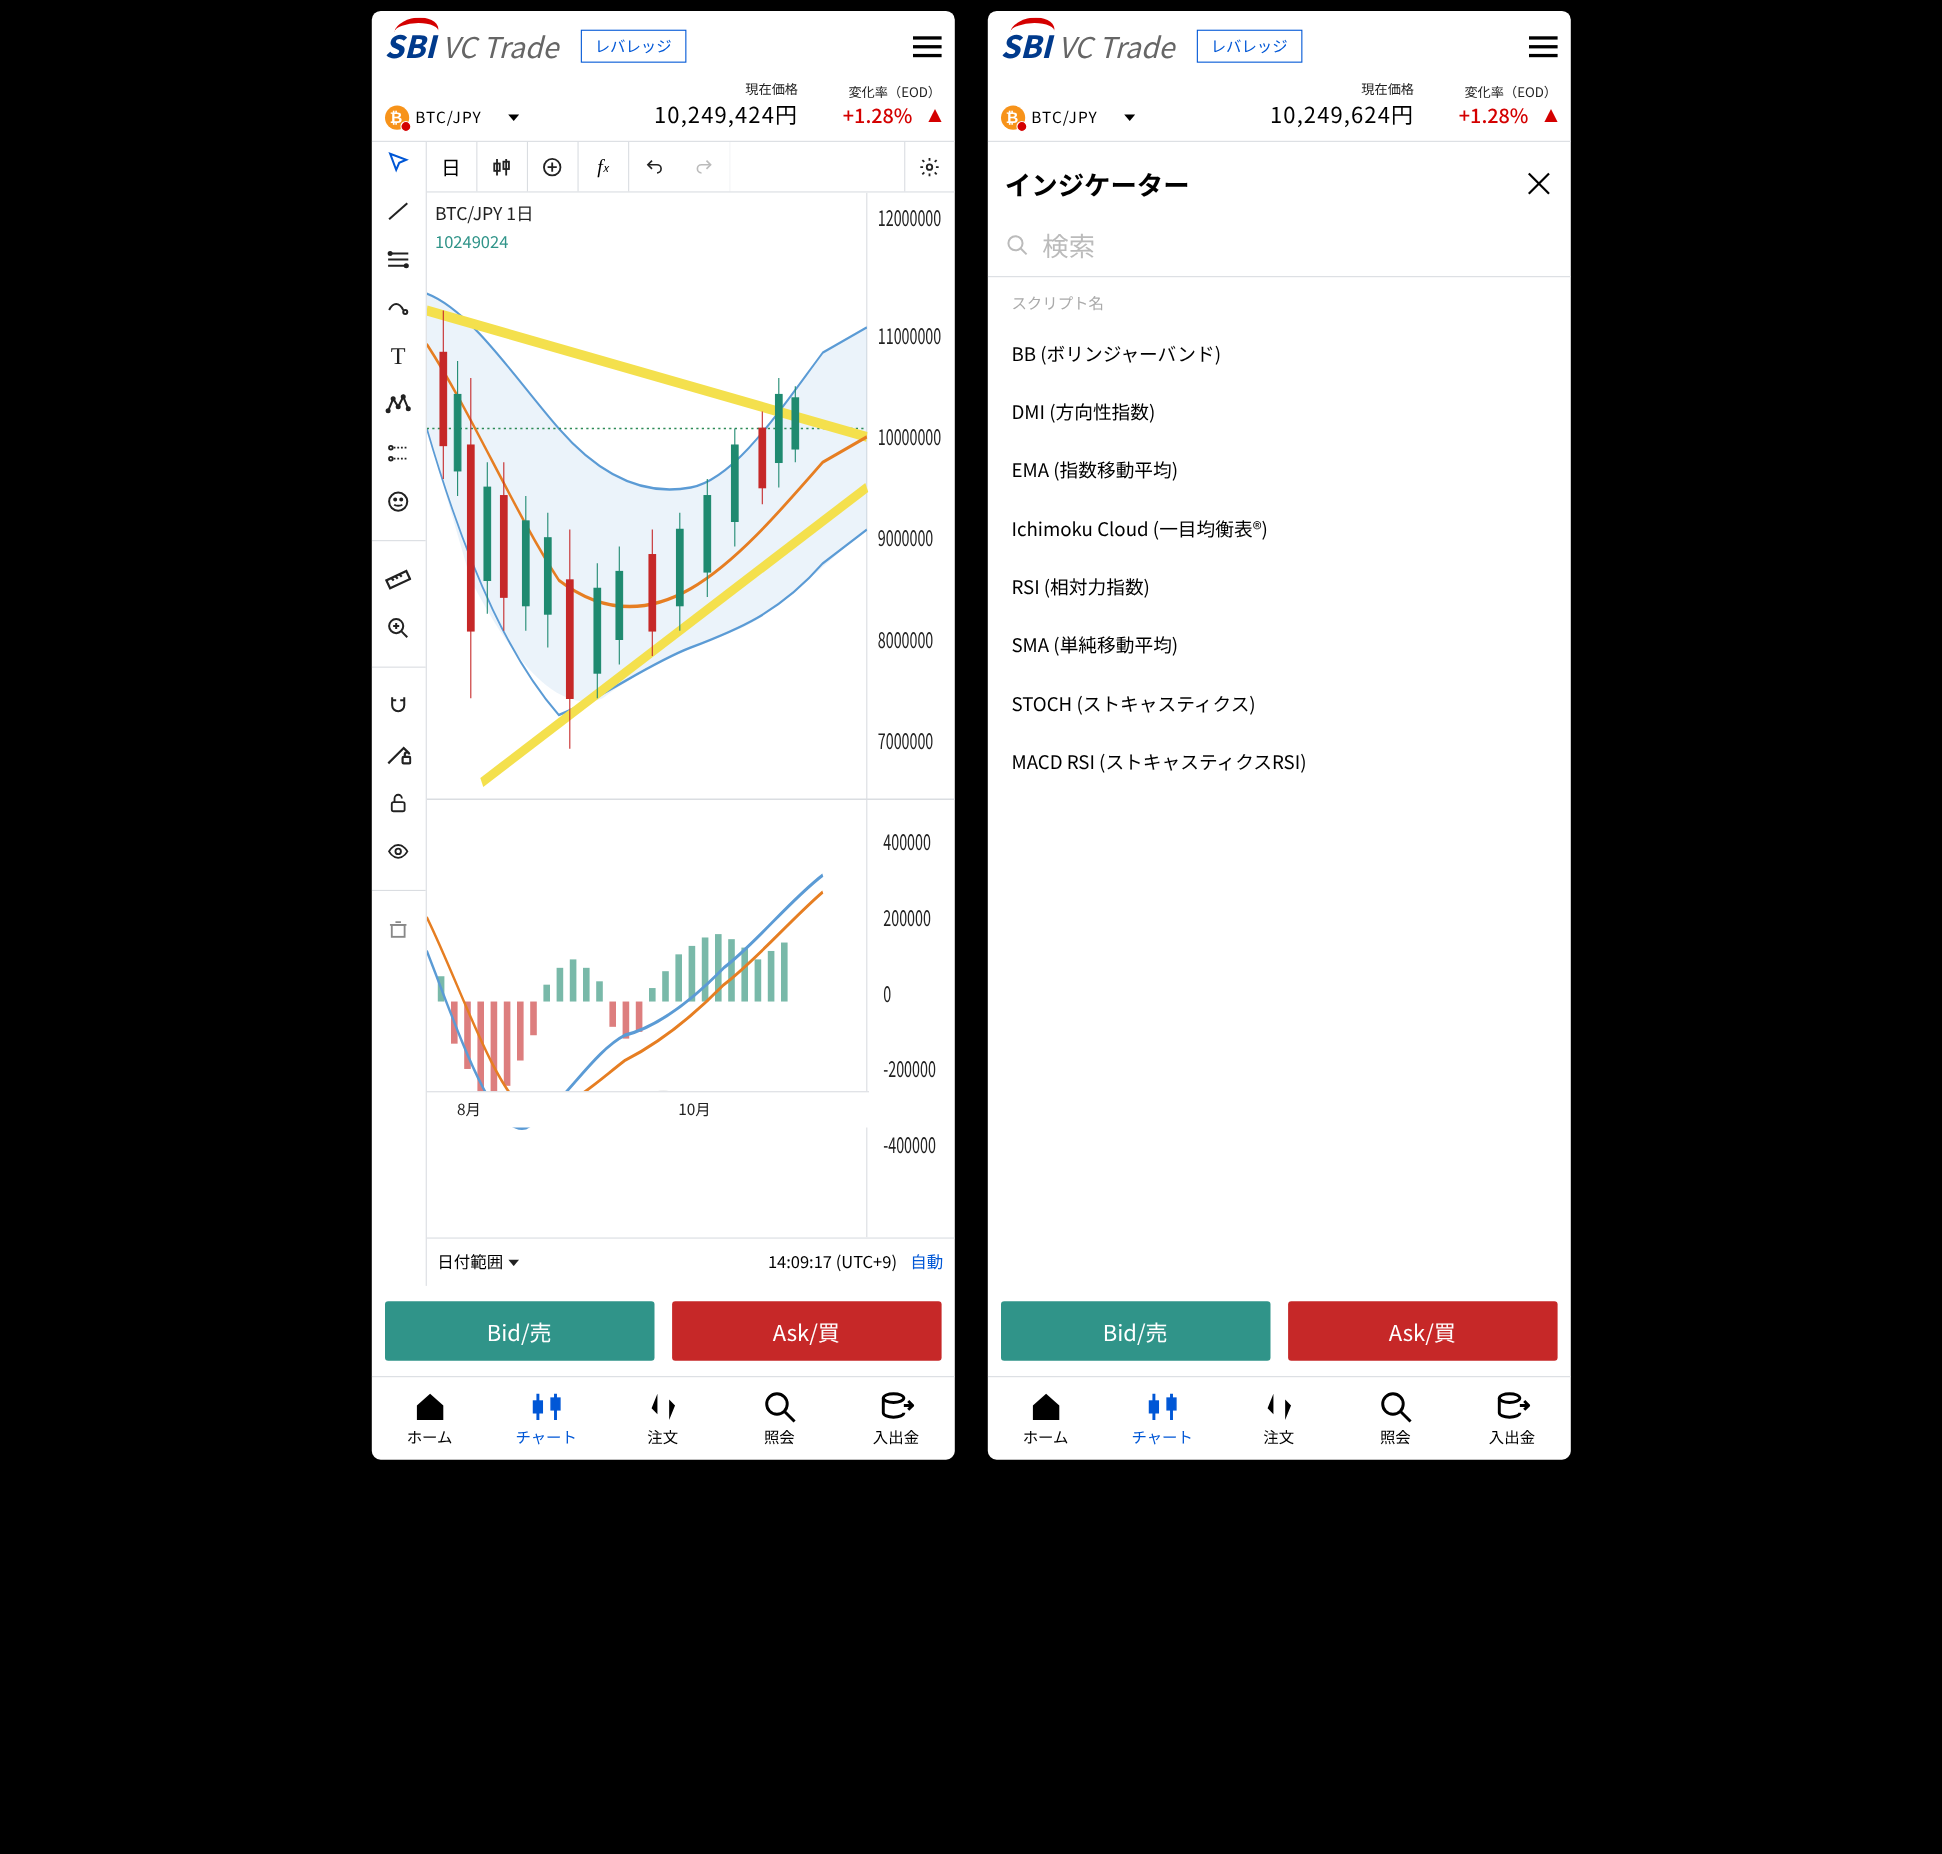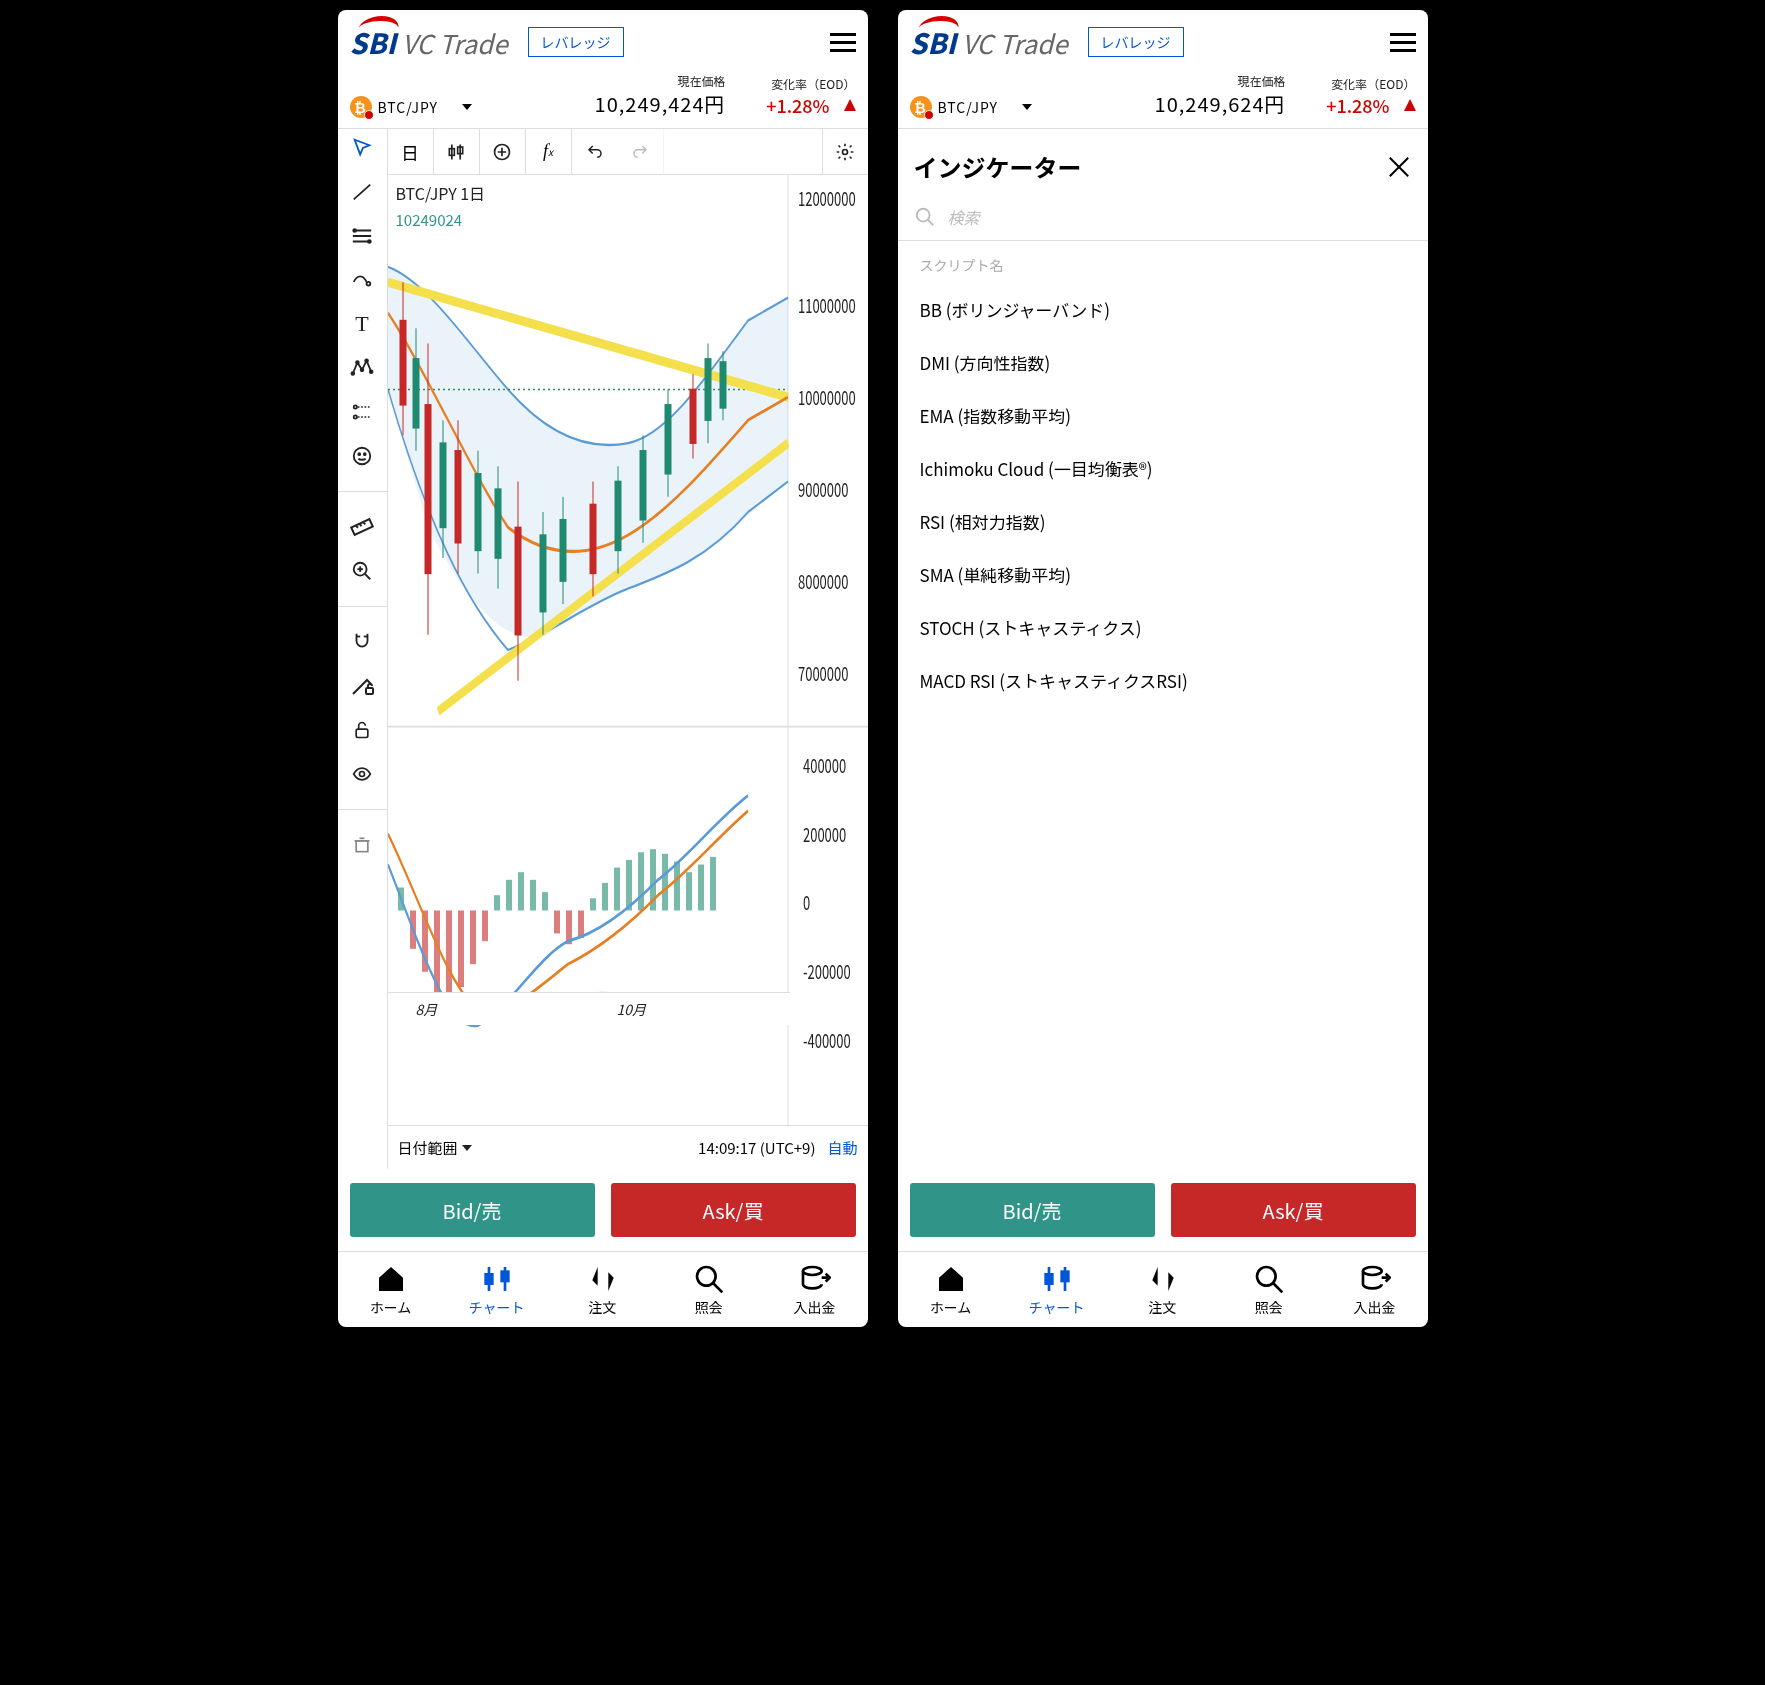--- a/index.html
+++ b/index.html
@@ -44,21 +44,21 @@
   .chart-main{flex:1;display:flex;flex-direction:column;min-height:0;}
   .top-tools{display:flex;align-items:center;border-bottom:1px solid var(--border);height:46px;}
   .tt-cell{width:46px;height:100%;display:flex;align-items:center;justify-content:center;font-size:18px;border-right:1px solid var(--border);cursor:pointer;}
   .tt-cell.noborder{border-right:none;}
   .tt-spacer{flex:1;}
   .canvas-holder{flex:1;position:relative;overflow:hidden;}
   svg.chart-svg{position:absolute;inset:0;width:100%;height:100%;}
   .chart-hdr{position:absolute;top:6px;left:8px;font-size:16px;}
   .chart-hdr .symline{color:#222;}
   .chart-hdr .pxline{color:var(--teal);font-size:15px;margin-top:4px;}
-  .x-months{position:absolute;bottom:100px;left:0;right:78px;display:flex;font-size:14px;color:#222;padding:6px 0;border-top:1px solid var(--border);background:#fff;font-style:italic;}
+  .x-months{position:absolute;bottom:100px;left:0;right:78px;display:flex;font-size:14px;color:#222;padding:6px 0;border-top:1px solid var(--border);background:#fff;}
   .x-months span{flex:1;text-align:left;padding-left:28px;}
   .footer-row{display:flex;align-items:center;border-top:1px solid var(--border);height:44px;padding:0 10px;font-size:15px;gap:12px;}
   .footer-row .drop{display:flex;align-items:center;gap:4px;cursor:pointer;}
   .footer-row .auto{color:var(--blue);margin-left:auto;cursor:pointer;}
   
   .bidask{display:flex;gap:16px;padding:14px 12px;}
   .ba-btn{flex:1;height:54px;display:flex;align-items:center;justify-content:center;color:#fff;font-size:20px;border-radius:3px;cursor:pointer;}
   .bid{background:var(--teal);}
   .ask{background:var(--red-btn);}
   
@@ -69,21 +69,21 @@
   .tab.active svg{stroke:var(--blue);fill:var(--blue);}
   .tab:not(.active){color:#000;}
   
   .ind-hdr{display:flex;align-items:center;padding:20px 16px 10px;}
   .ind-title{font-size:24px;font-weight:700;}
   .close-x{width:26px;height:26px;position:relative;cursor:pointer;}
   .close-x::before,.close-x::after{content:"";position:absolute;left:12px;top:0;width:2px;height:26px;background:#000;}
   .close-x::before{transform:rotate(45deg);}
   .close-x::after{transform:rotate(-45deg);}
   .search-box{display:flex;align-items:center;gap:10px;padding:10px 16px;border-bottom:1px solid var(--border);color:#aaa;}
-  .search-box input{border:none;outline:none;font-size:16px;flex:1;font-style:italic;}
+  .search-box input{border:none;outline:none;font-size:24px;flex:1;}
   .search-box input::placeholder{color:#bbb;}
   .script-lbl{color:#aaa;font-size:14px;padding:14px 22px 8px;}
   .ind-list{display:flex;flex-direction:column;}
   .ind-item{padding:14px 22px;font-size:17px;cursor:pointer;}
   .body-right{flex:1;display:flex;flex-direction:column;padding-bottom:4px;}
   .tv-badge{position:absolute;left:8px;bottom:108px;width:28px;height:20px;background:#fff;border:1px solid #ccc;border-radius:3px;display:flex;align-items:center;justify-content:center;font-size:10px;font-weight:900;}
   .reload-btn{position:absolute;left:200px;bottom:104px;width:30px;height:30px;border-radius:50%;background:#f0f0f0;display:flex;align-items:center;justify-content:center;cursor:pointer;font-size:18px;}
 </style>
 </head>
 <body>

